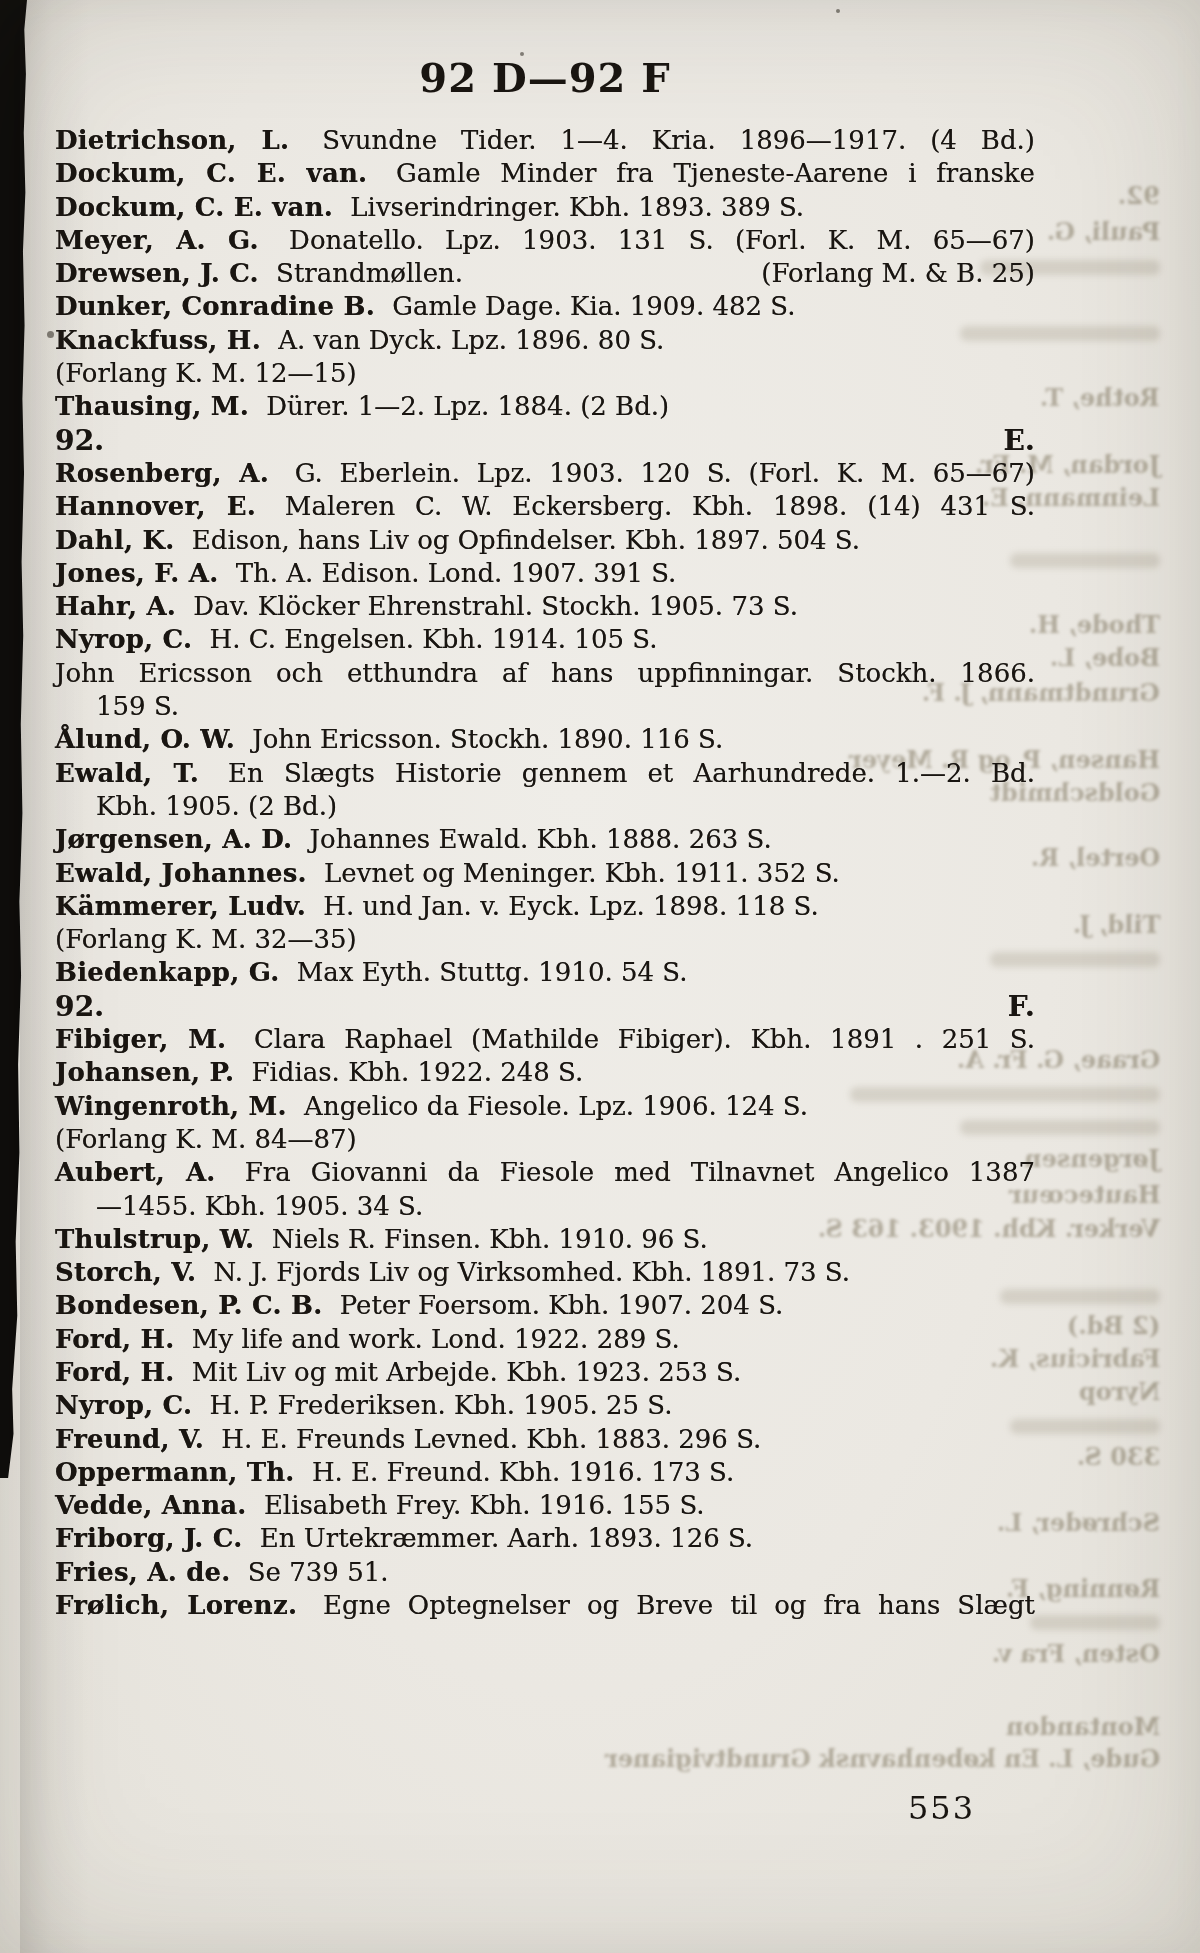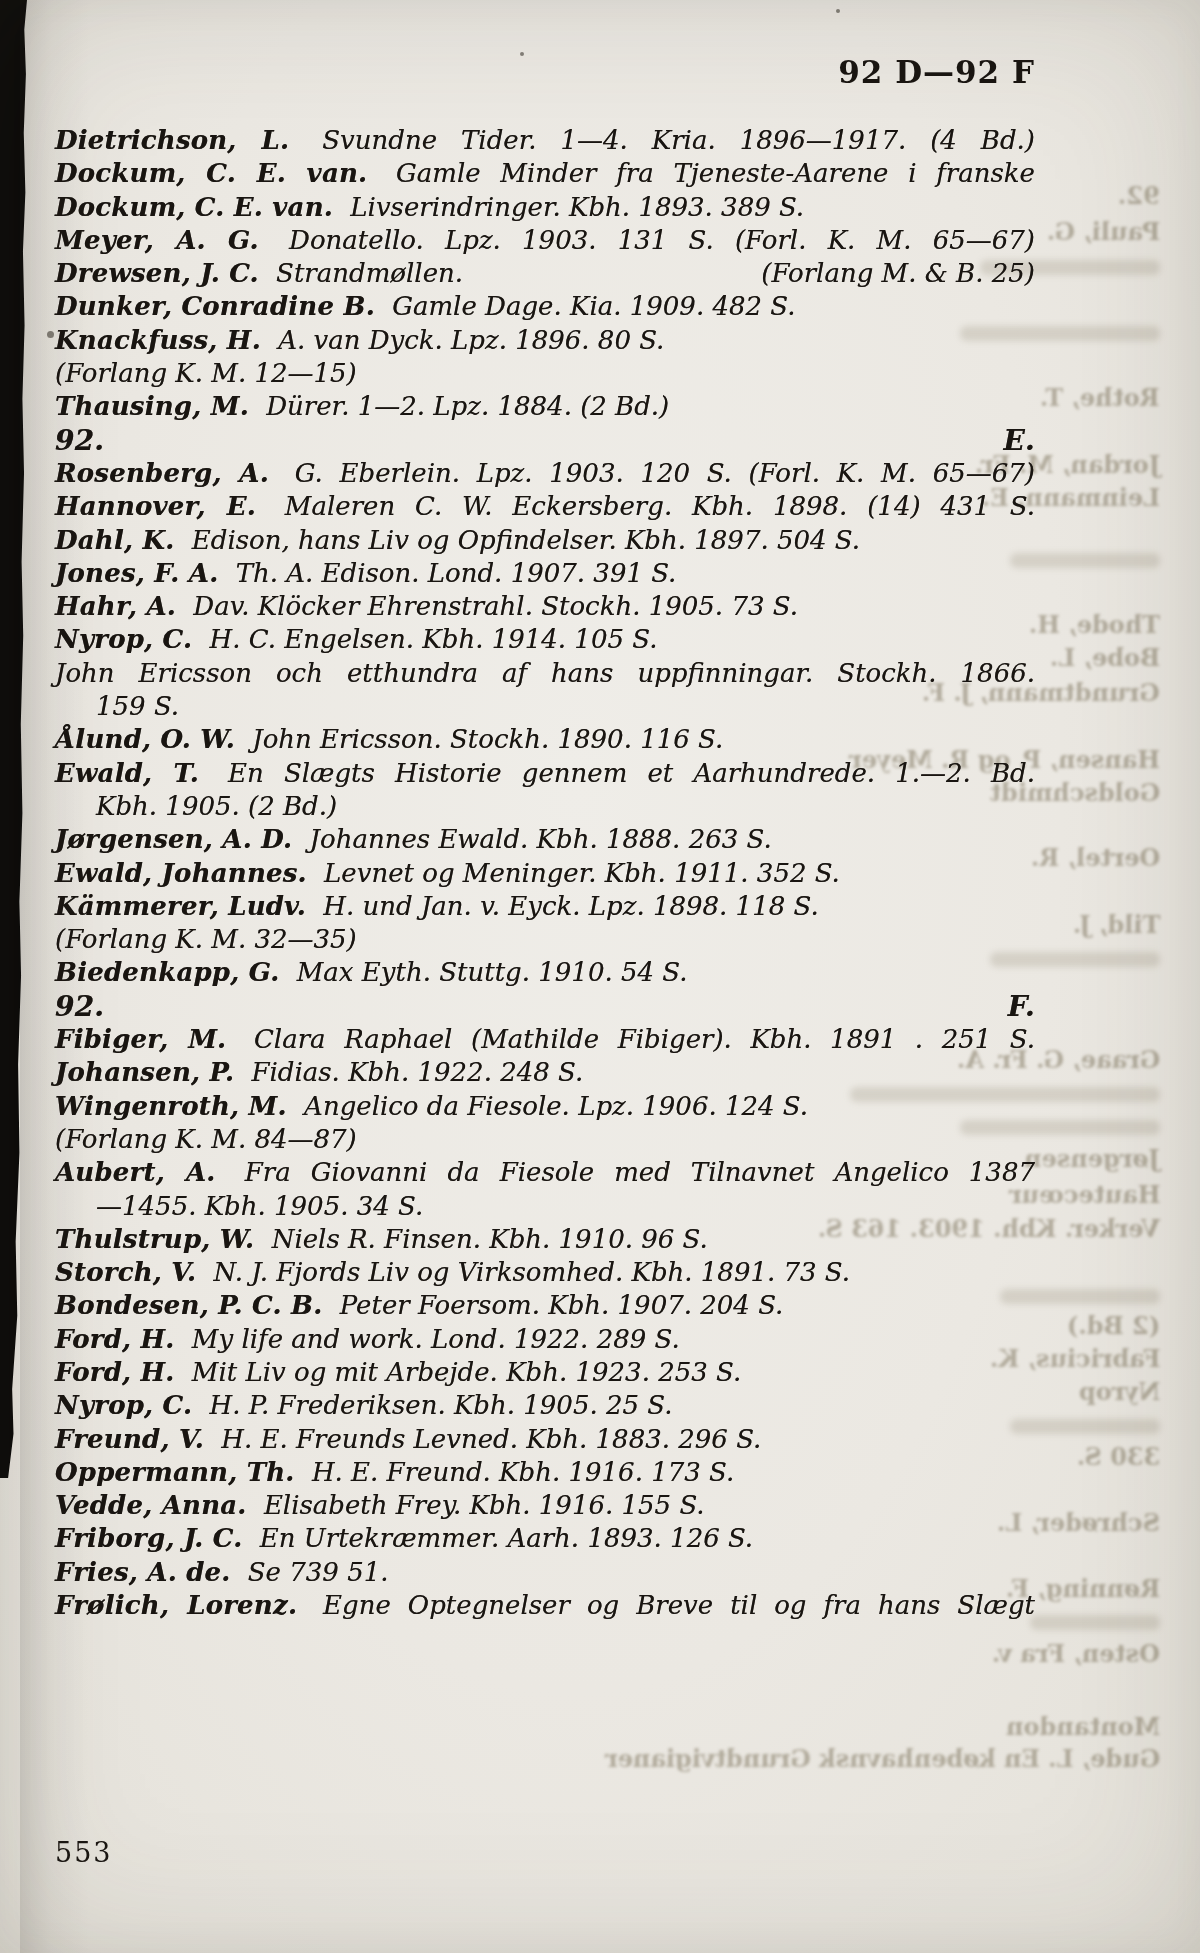--- a/index.html
+++ b/index.html
@@ -12,34 +12,34 @@
   }
   .vignette{position:absolute;inset:0;pointer-events:none;
     box-shadow:inset 0 0 150px rgba(70,60,45,.15), inset 0 0 40px rgba(70,60,45,.06);}
   
   .scan-edge{position:absolute;left:0;top:0;width:27px;height:1478px;background:#0b0a09;
     clip-path:polygon(0 0,100% 0,90% 2%,96% 5%,88% 9%,94% 13%,85% 17%,91% 22%,83% 27%,89% 32%,
       80% 38%,86% 43%,77% 49%,83% 55%,72% 61%,78% 66%,67% 72%,72% 78%,58% 84%,64% 89%,
       45% 94%,50% 97%,30% 100%,0 100%);}
   .gutter-shadow{position:absolute;left:20px;top:0;width:70px;height:1953px;pointer-events:none;
     background:linear-gradient(90deg, rgba(40,35,28,.12) 0%, rgba(40,35,28,.04) 45%, rgba(40,35,28,0) 100%);}
-  .page-header{position:absolute;top:54px;left:55px;width:980px;text-align:right;
-    font-weight:bold;font-size:31px;letter-spacing:1px;white-space:nowrap;}
+  .page-header{position:absolute;top:54px;left:55px;width:980px;text-align:center;
+    font-weight:bold;font-size:40px;letter-spacing:1px;white-space:nowrap;}
   .content{position:absolute;left:55px;top:124px;width:980px;}
   .line{height:33.3px;line-height:33.3px;font-size:26px;white-space:nowrap;
-    text-shadow:0 0 .6px rgba(25,21,17,.65);font-style:italic;}
+    text-shadow:0 0 .6px rgba(25,21,17,.65);}
   .line b{font-weight:bold;margin-right:9px;letter-spacing:.2px;}
   .line.indent{padding-left:41px;}
   .line.justify{white-space:normal;text-align:justify;text-align-last:justify;}
   .line.split{display:flex;justify-content:space-between;text-align:right;}
   .line.split>span{white-space:nowrap;}
   .line.rightonly{text-align:left;}
   .line.sec b{font-size:28px;margin-right:0;}
-  .page-number{position:absolute;top:1789px;left:55px;width:920px;text-align:left;
-    font-size:27px;letter-spacing:2px;margin-top:48px;}
+  .page-number{position:absolute;top:1789px;left:55px;width:920px;text-align:right;
+    font-size:32px;letter-spacing:2px;}
   
   .ghost{position:absolute;right:40px;white-space:nowrap;font-weight:bold;font-size:24px;
     color:rgba(120,109,86,.50);transform:scaleX(-1);filter:blur(1.6px);pointer-events:none;}
   .ghostbar{position:absolute;right:40px;height:15px;background:rgba(124,113,88,.20);
     filter:blur(3px);border-radius:7px;pointer-events:none;}
   .speck{position:absolute;background:rgba(45,40,33,.55);border-radius:50%;filter:blur(.4px);}
 </style>
 </head>
 <body>
 

